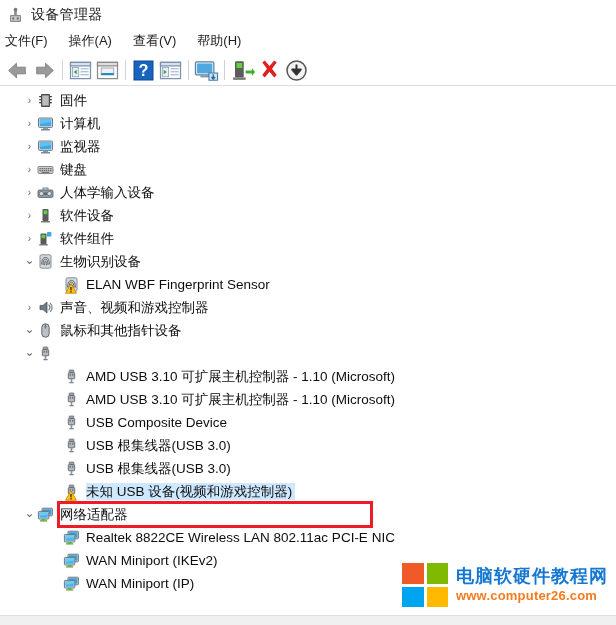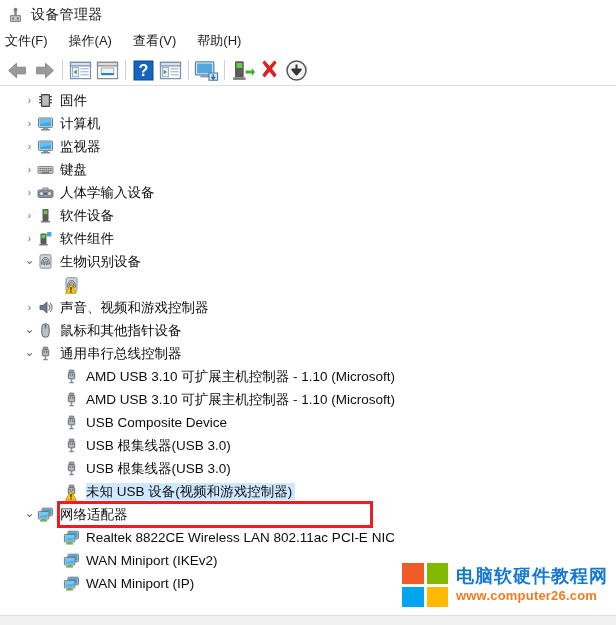--- a/index.html
+++ b/index.html
@@ -429,20 +429,21 @@
           <path d="M7.6 11.9 C7.6 9.4 7.9 8.1 8.5 8.1 C9.1 8.1 9.4 9.4 9.4 11.9"></path>
           <path d="M4.6 11 C4.6 6.8 6.2 4.4 8.5 4.4 C10.8 4.4 12.4 6.8 12.4 11"></path>
         </g>
             </svg>
             <svg class="warn" viewBox="0 0 12 11">
   <path d="M6 .8 L11.4 10.2 L.6 10.2 Z" fill="#ffc20e" stroke="#c08e00" stroke-width=".9" stroke-linejoin="round"></path>
   <rect x="5.3" y="4" width="1.4" height="3.4" fill="#4a3600"></rect>
   <rect x="5.3" y="8.1" width="1.4" height="1.4" fill="#4a3600"></rect>
 </svg>
           </span>
+          <span class="row-label">ELAN WBF Fingerprint Sensor</span>
         </div>
         <div class="row d0">
           <span class="chev">›</span>
           <span class="row-icon">
             <svg class="ic" viewBox="0 0 17 17">
         <path d="M3 6.4 L6 6.4 L10 3 L10 14 L6 10.6 L3 10.6 Z" fill="#6d7a86" stroke="#4d5761" stroke-width=".8" stroke-linejoin="round"></path>
         <g fill="none" stroke="#6d7a86" stroke-width="1.1" stroke-linecap="round">
           <path d="M11.8 6 C13.2 7.4 13.2 9.6 11.8 11"></path>
           <path d="M13.4 4.4 C15.6 6.6 15.6 10.4 13.4 12.6"></path>
         </g>
@@ -466,21 +467,20 @@
           <span class="row-icon">
             <svg class="ic" viewBox="0 0 17 17">
         <rect x="6.2" y="2" width="4.6" height="2.6" rx=".4" fill="#9aa0a6" stroke="#62686e" stroke-width=".7"></rect>
         <rect x="5.3" y="4.6" width="6.4" height="6.2" rx=".8" fill="#b3b9bf" stroke="#5f666c" stroke-width=".9"></rect>
         <rect x="6.6" y="5.8" width="1.3" height="2" fill="#6e757b"></rect>
         <rect x="9.1" y="5.8" width="1.3" height="2" fill="#6e757b"></rect>
         <rect x="7.7" y="10.8" width="1.6" height="3.4" fill="#8b9197"></rect>
         <rect x="6.2" y="14" width="4.6" height="1.3" rx=".4" fill="#7d848a"></rect>
       </svg>
           </span>
-          <span class="row-label">通用串行总线控制器</span>
         </div>
         <div class="row d1">
           <span class="chev"></span>
           <span class="row-icon">
             <svg class="ic" viewBox="0 0 17 17">
         <rect x="6.2" y="2" width="4.6" height="2.6" rx=".4" fill="#9aa0a6" stroke="#62686e" stroke-width=".7"></rect>
         <rect x="5.3" y="4.6" width="6.4" height="6.2" rx=".8" fill="#b3b9bf" stroke="#5f666c" stroke-width=".9"></rect>
         <rect x="6.6" y="5.8" width="1.3" height="2" fill="#6e757b"></rect>
         <rect x="9.1" y="5.8" width="1.3" height="2" fill="#6e757b"></rect>
         <rect x="7.7" y="10.8" width="1.6" height="3.4" fill="#8b9197"></rect>

